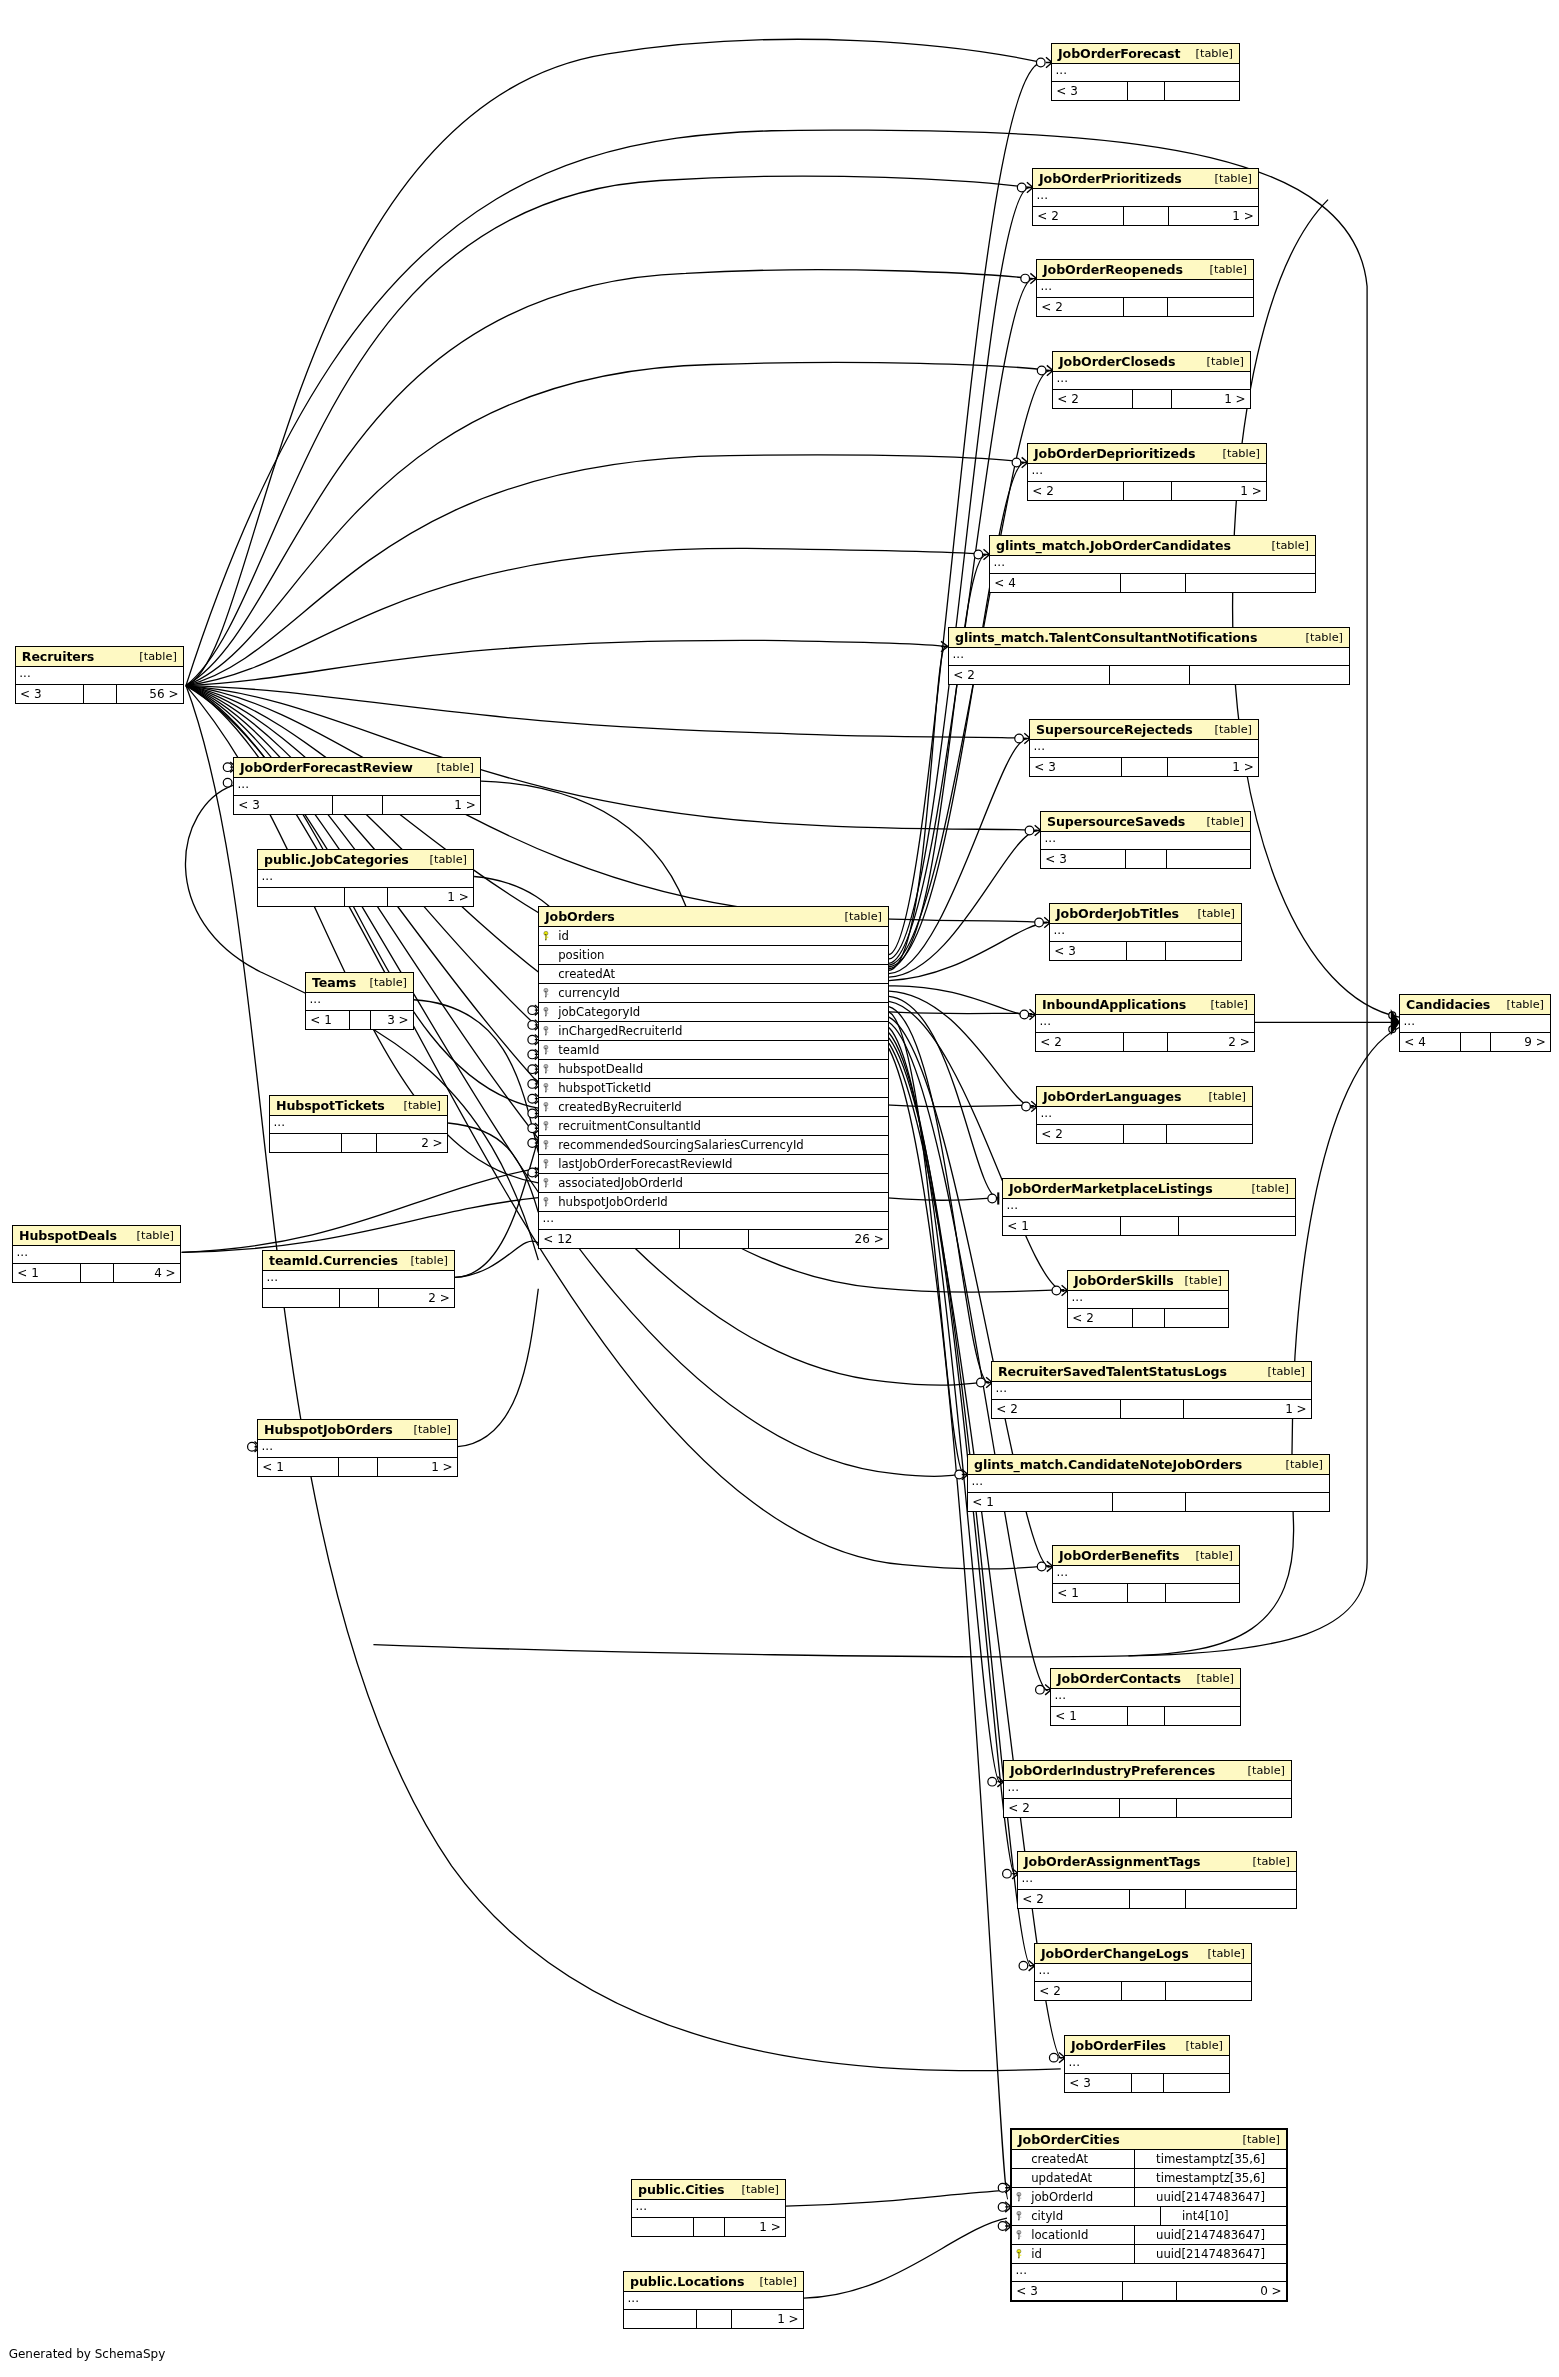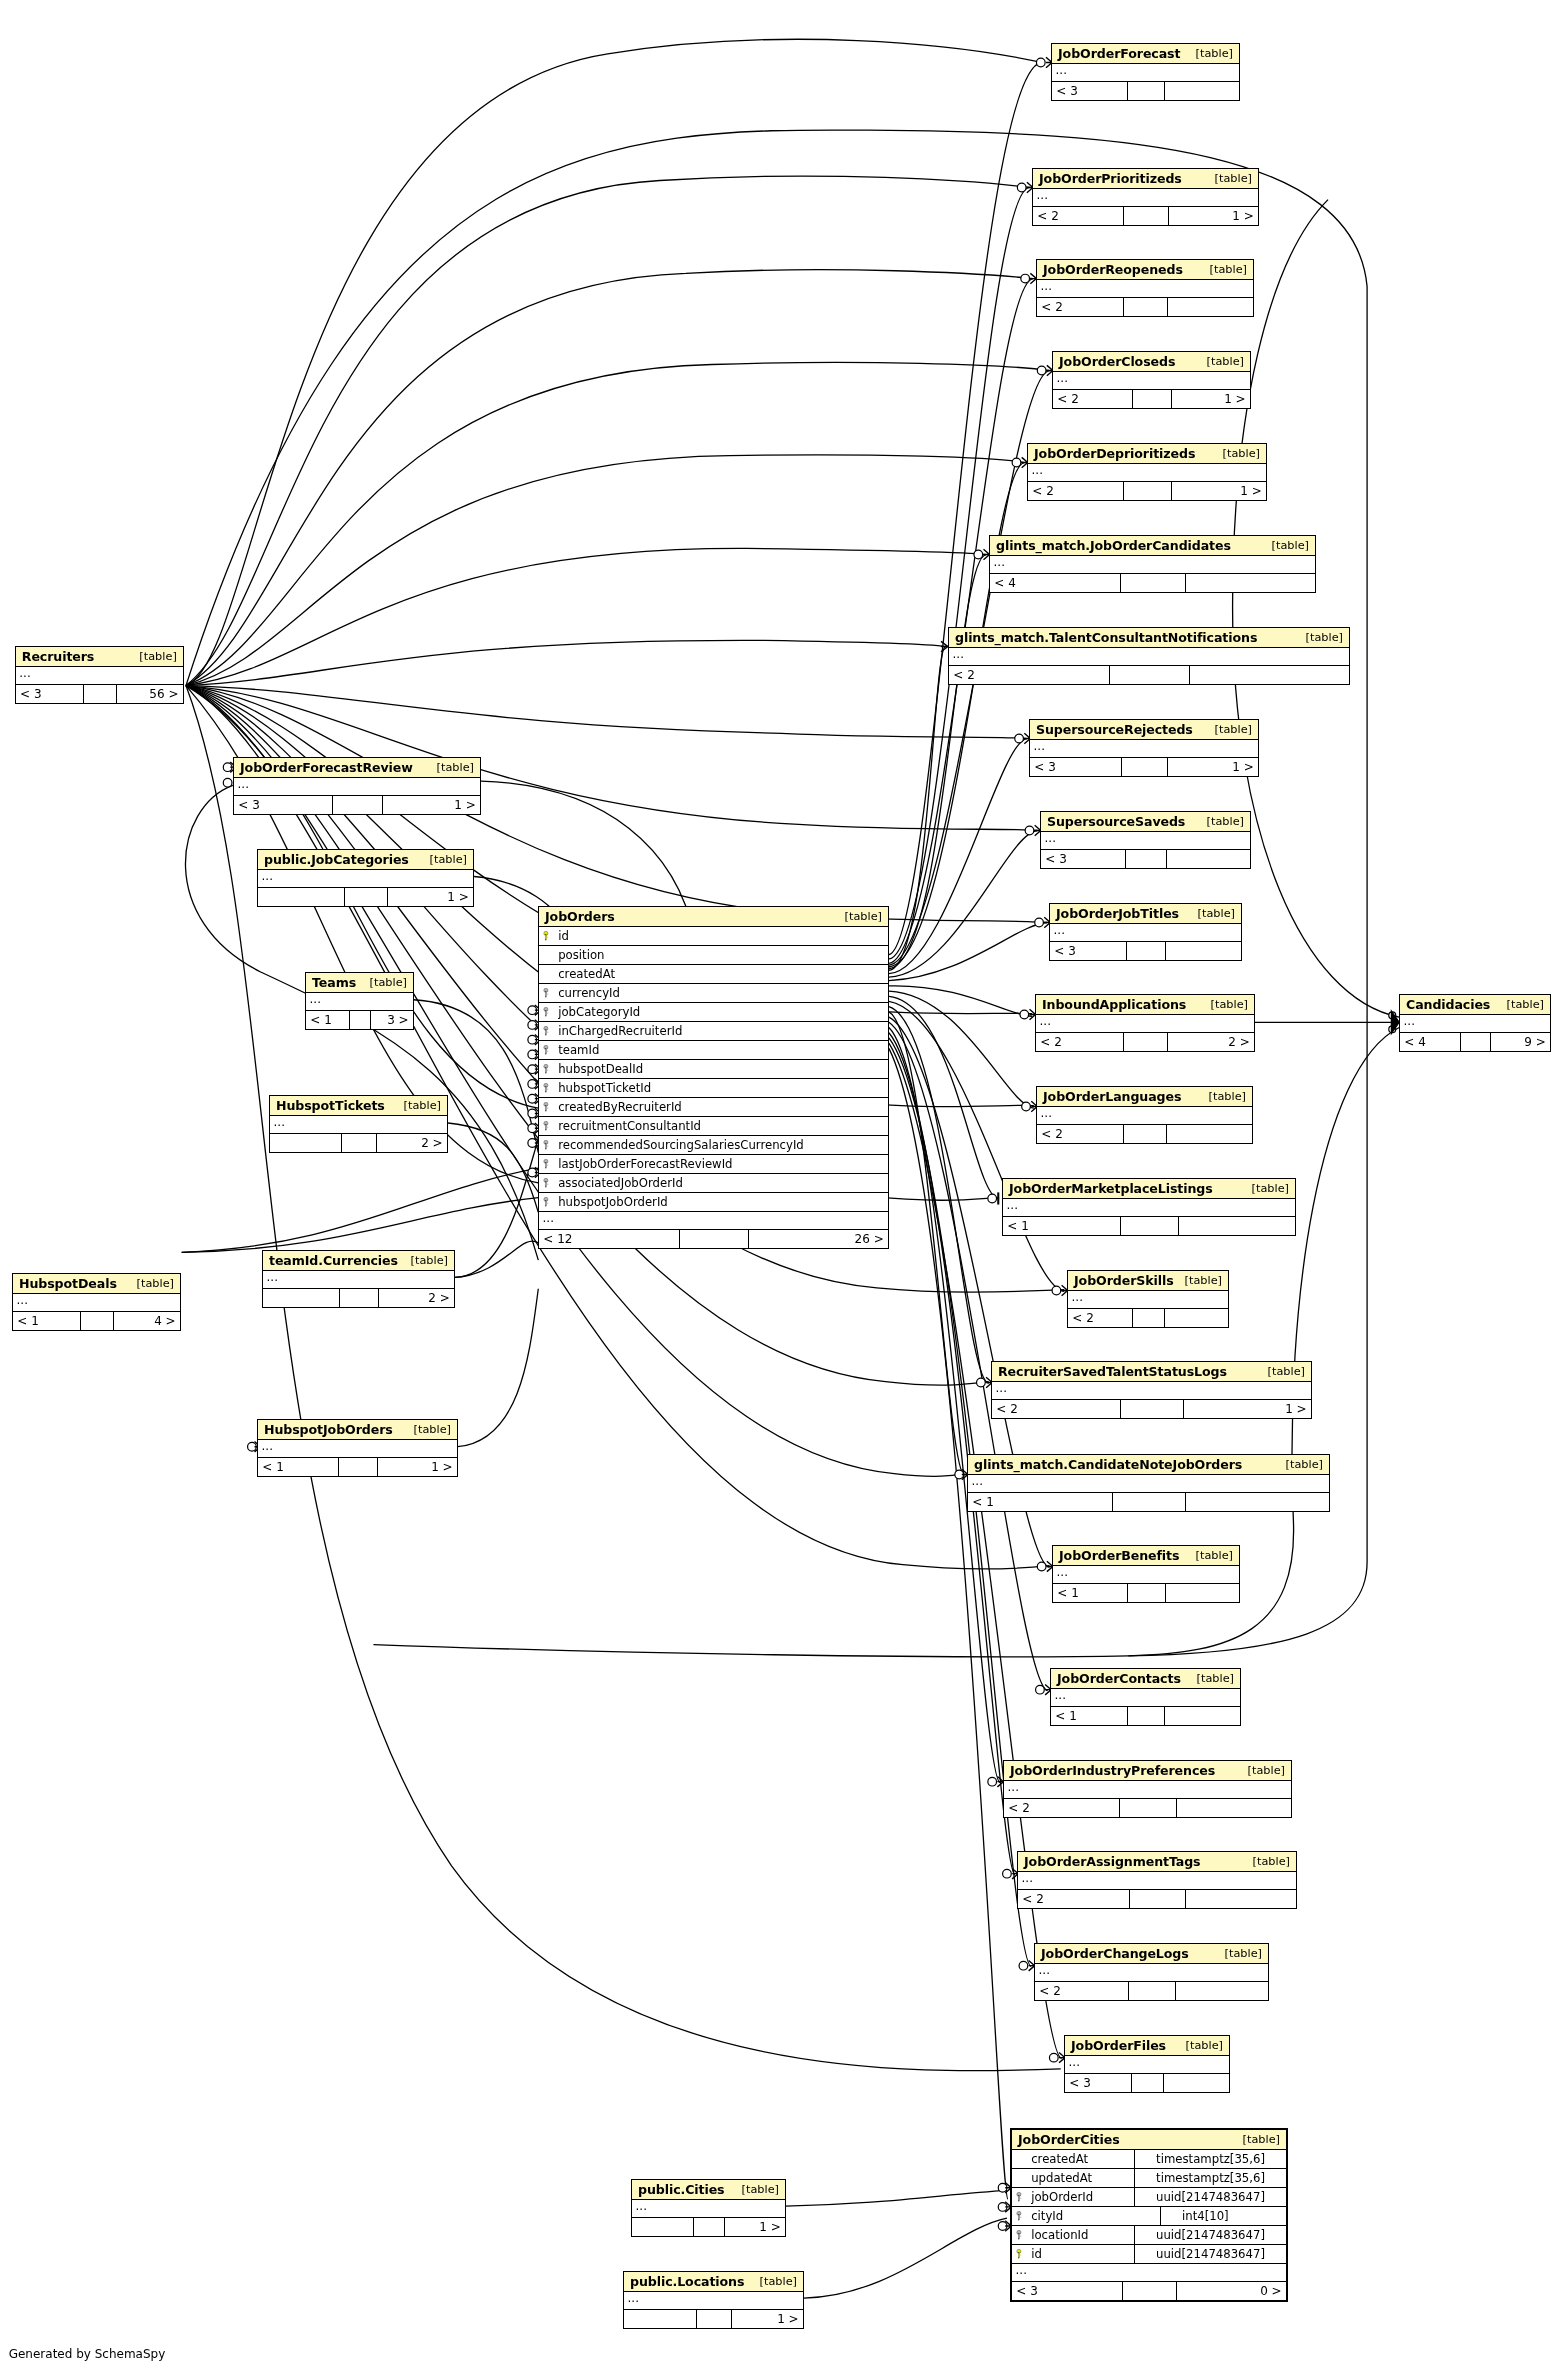--- a/index.html
+++ b/index.html
@@ -565,21 +565,21 @@
       </div>
       <div class="ellipsis-row">
         <span>...</span>
       </div>
       <div class="foot">
         <div class="fl">&lt; 2</div>
         <div class="fm"></div>
         <div class="fr"></div>
       </div>
     </div>
-    <div class="tbl" style="left: 1034px; top: 1943px; width: 235px;">
+    <div class="tbl" style="left: 1034px; top: 1943px; width: 218px;">
       <div class="thead">
         <span class="tname">JobOrderChangeLogs</span>
         <span class="ttag">[table]</span>
       </div>
       <div class="ellipsis-row">
         <span>...</span>
       </div>
       <div class="foot">
         <div class="fl">&lt; 2</div>
         <div class="fm"></div>
@@ -745,21 +745,21 @@
       </div>
       <div class="ellipsis-row">
         <span>...</span>
       </div>
       <div class="foot">
         <div class="fl"></div>
         <div class="fm"></div>
         <div class="fr">2 &gt;</div>
       </div>
     </div>
-    <div class="tbl" style="left: 12px; top: 1273px; width: 169px;">
+    <div class="tbl" style="left: 12px; top: 1225px; width: 169px;">
       <div class="thead">
         <span class="tname">HubspotDeals</span>
         <span class="ttag">[table]</span>
       </div>
       <div class="ellipsis-row">
         <span>...</span>
       </div>
       <div class="foot">
         <div class="fl">&lt; 1</div>
         <div class="fm"></div>

